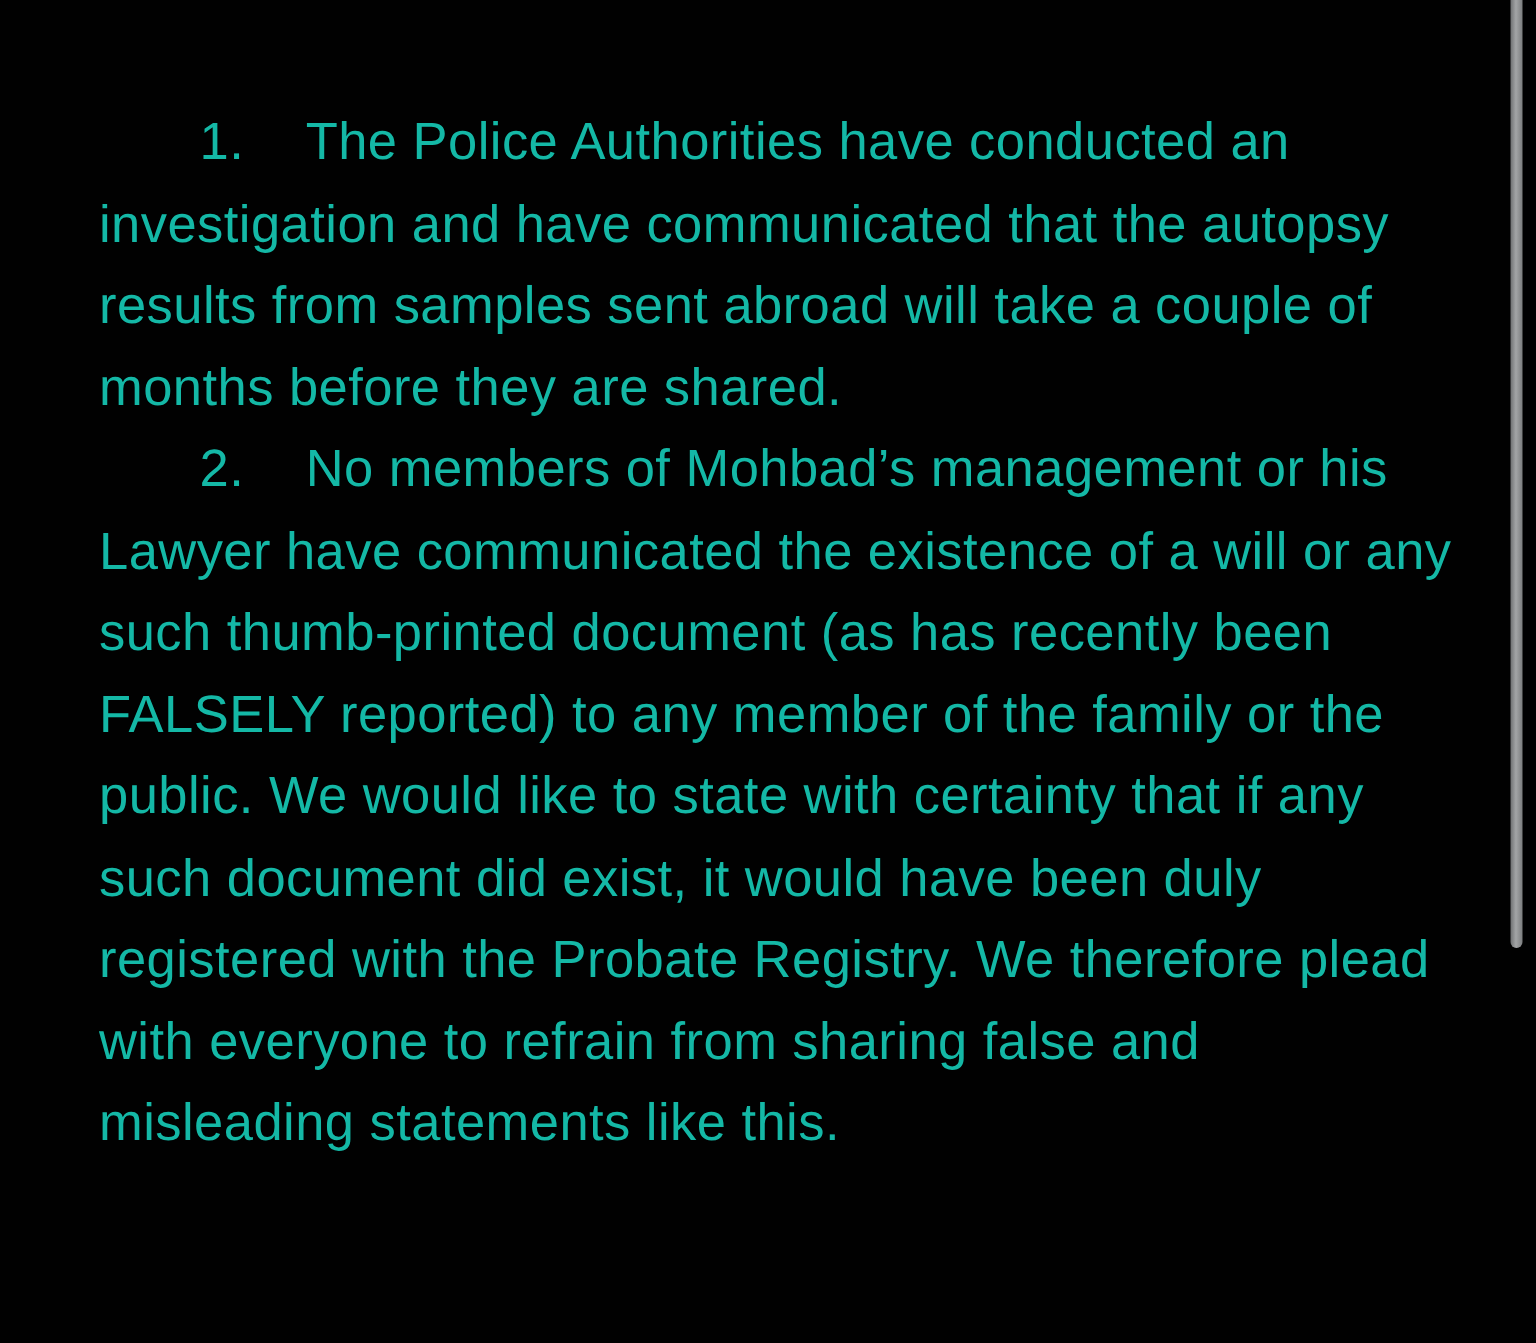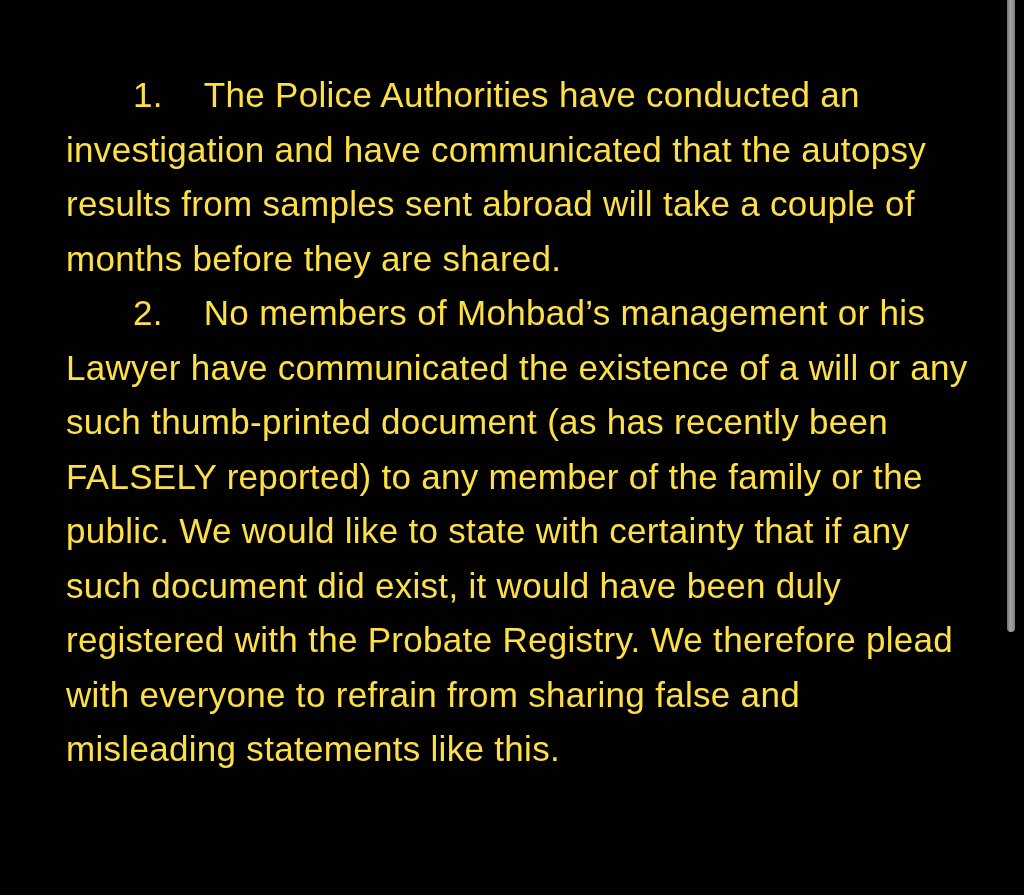--- a/index.html
+++ b/index.html
@@ -49,21 +49,21 @@
     height: 632px;
     border-radius: 0 0 4px 4px;
     background: linear-gradient(90deg, #6f7172 0%, #a3a5a6 45%, #7c7e7f 100%);
   }
 </style>
 </head>
 <body>
 
 <div class="screen" style="background: rgb(1, 1, 1);">
 
-  <div class="doc" style="color: #fde047;">
+  <div class="doc" style="color: #14b8a6;">
 
     <p class="para"><span>1.</span><span class="numgap"></span><span>The Police Authorities have conducted an
 investigation and have communicated that the autopsy
 results from samples sent abroad will take a couple of
 months before they are shared.</span></p>
 
     <p class="para"><span>2.</span><span class="numgap"></span><span>No members of Mohbad’s management or his
 Lawyer have communicated the existence of a will or any
 such thumb-printed document (as has recently been
 FALSELY reported) to any member of the family or the

